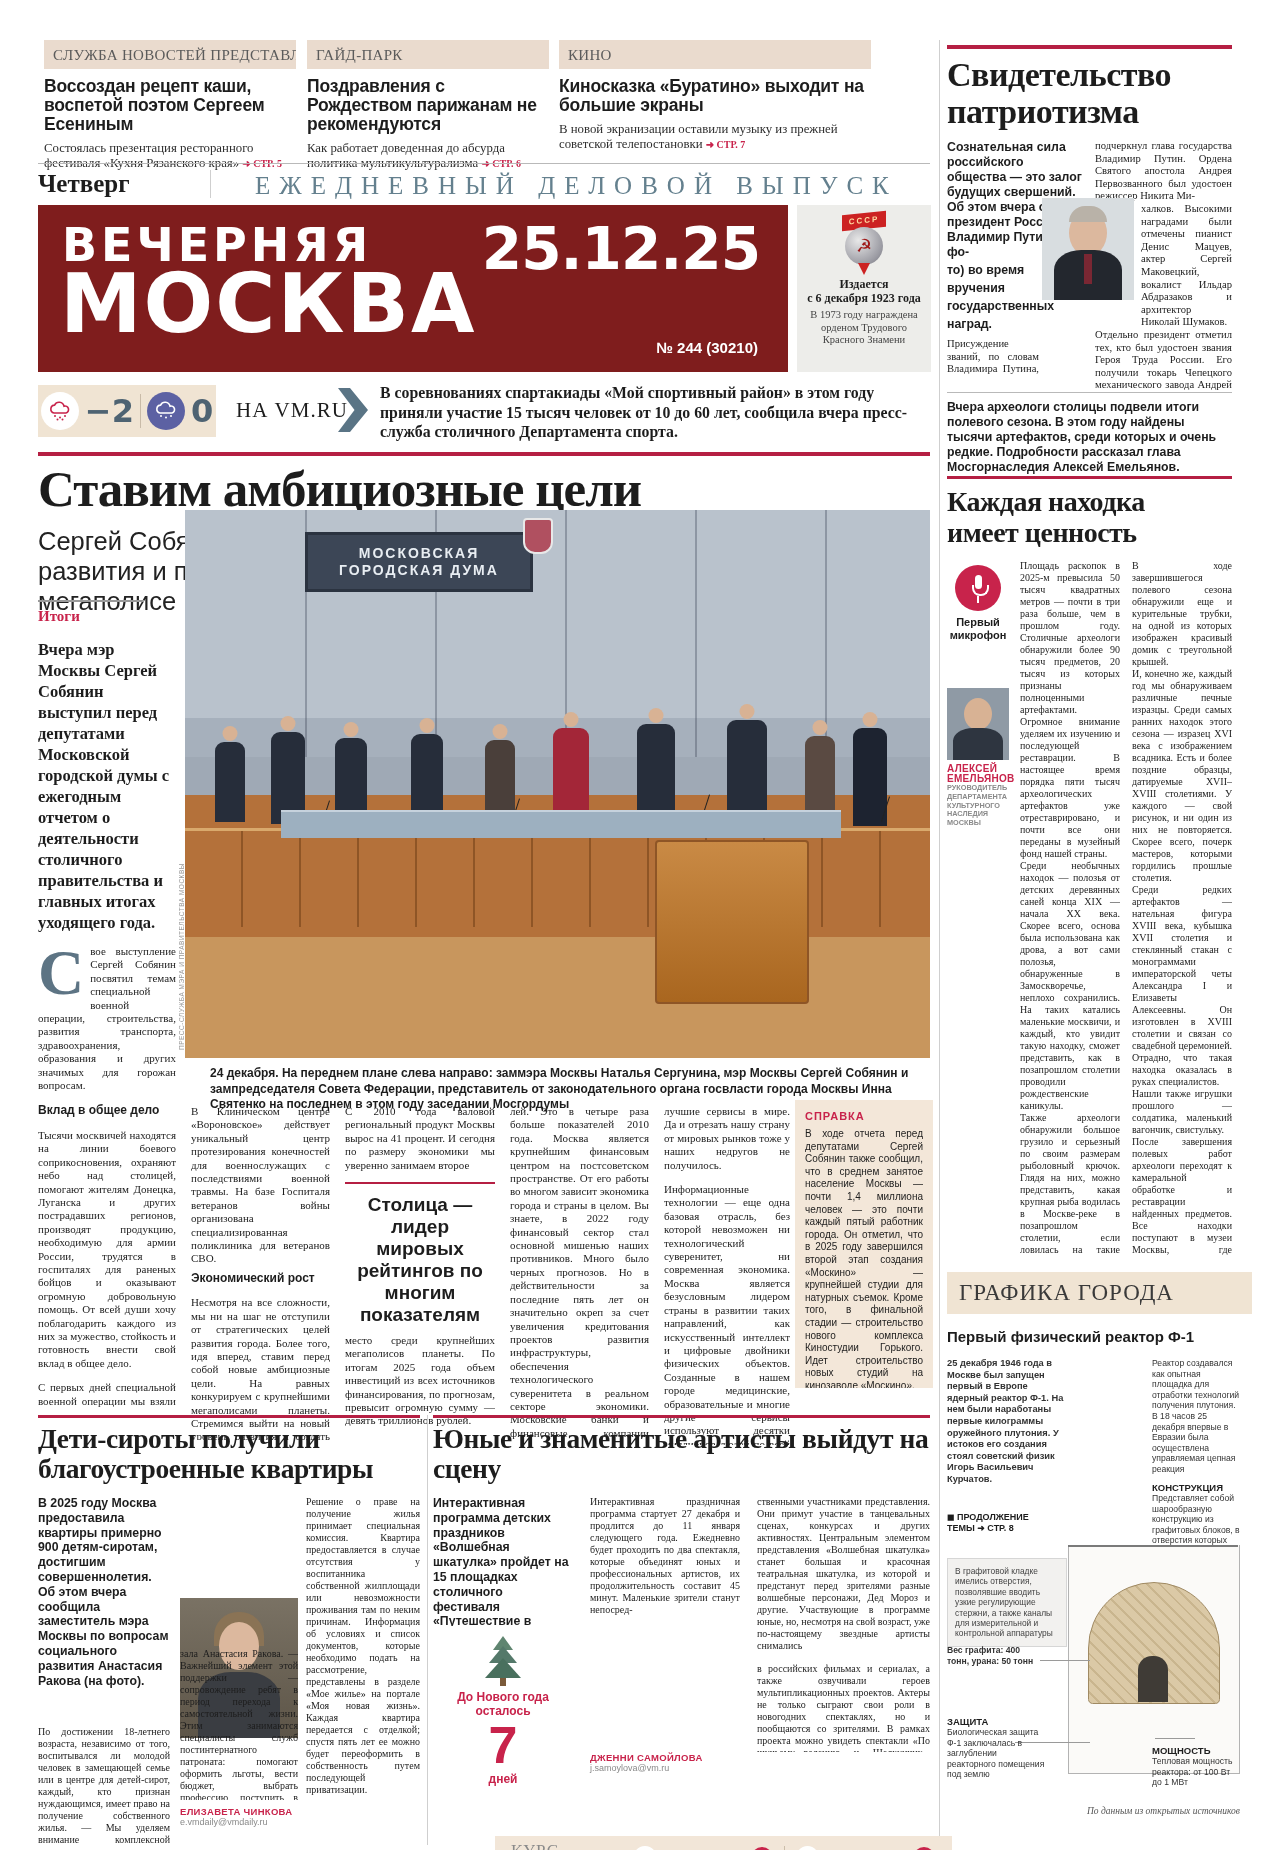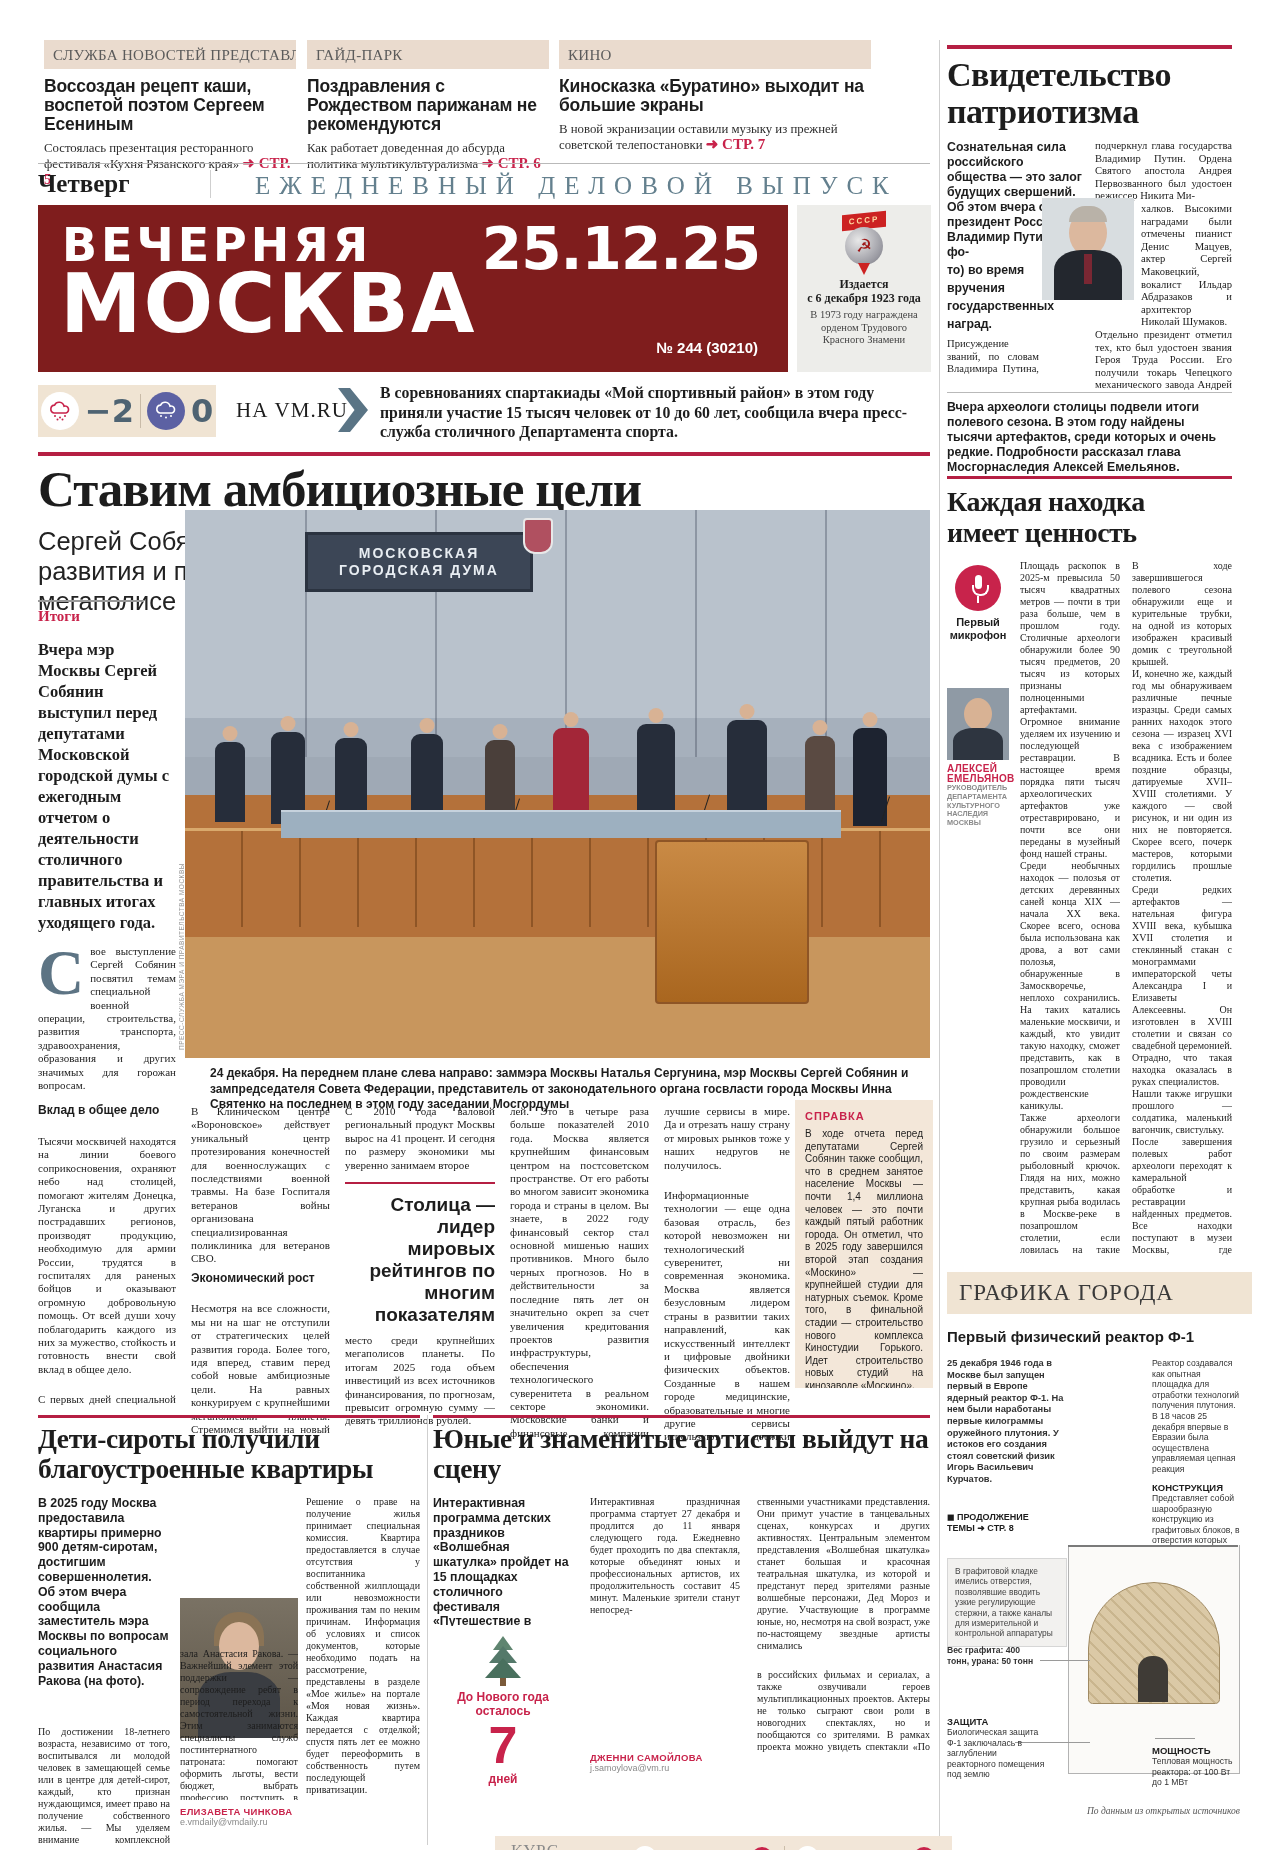--- a/index.html
+++ b/index.html
@@ -8,46 +8,46 @@
   .abs{position:absolute}
   .serif{font-family:"Liberation Serif",serif}
   .rule-red{background:#b51f43}
   .rule-grey{background:#b9b9b9}
   .vrule{background:#cfcfcf;width:1px}
   
   .tag{background:#eadbce;color:#5b5b5b;font-family:"Liberation Serif",serif;
        font-size:15px;padding:7px 9px 5px;white-space:nowrap;overflow:hidden;letter-spacing:.3px}
   .t-head{font-weight:bold;font-size:17.5px;line-height:19px;letter-spacing:-.2px;margin-top:8px}
   .t-sub{font-family:"Liberation Serif",serif;font-size:12.8px;line-height:15px;color:#2e2e2e;margin-top:7px}
-  .pref{color:#c8234b;font-weight:bold;font-size:15px}
+  .pref{color:#c8234b;font-weight:bold;font-size:10px}
   
   .masthead{background:#7f1d1d;color:#fff}
   .logo1{font-family:"DejaVu Sans",sans-serif;font-weight:800;font-size:46px;letter-spacing:4px;line-height:44px}
   .logo2{font-family:"DejaVu Sans",sans-serif;font-weight:800;font-size:82px;letter-spacing:2px;line-height:74px}
   .mdate{font-family:"DejaVu Sans",sans-serif;font-weight:800;font-size:58px;letter-spacing:-1px}
   .missue{font-size:15px;font-weight:bold}
   .embox{background:#ededea;text-align:center}
   
   .wbox{background:#f0e4d3;display:flex;align-items:center;justify-content:center;gap:6px}
   .wnum{font-family:"DejaVu Sans",sans-serif;font-weight:800;font-size:32px;color:#4e6372}
   .wc{width:38px;height:38px;border-radius:50%;display:flex;align-items:center;justify-content:center;flex:0 0 auto}
   .chev{width:30px;height:44px;background:#5a7485;clip-path:polygon(0 0,40% 0,100% 50%,40% 100%,0 100%,55% 50%)}
   
   .coltext{font-family:"Liberation Serif",serif;font-size:11px;line-height:13.4px;text-align:justify;overflow:hidden}
   .coltext p{margin:0}
-  .coltext p + p{margin-top:17px}
+  .coltext p + p{margin-top:11px}
   .subhead{font-family:"Liberation Sans",sans-serif;font-weight:bold;font-size:12px;margin:6px 0 2px !important;text-align:left}
   .small{font-size:10px;line-height:12px}
   .sig-name{color:#c8234b;font-weight:bold;font-size:9.5px;font-family:"Liberation Sans",sans-serif;letter-spacing:.3px}
   .sig-mail{color:#8a8a8a;font-size:9px;font-family:"Liberation Sans",sans-serif}
   .lede-sans{font-weight:bold;font-size:12.3px;line-height:14.8px;overflow:hidden}
   .dropcap{float:left;font-family:"Liberation Serif",serif;font-weight:bold;font-size:64px;line-height:52px;
            color:#5d7484;margin:2px 6px 0 0}
   .pullq{border-top:2px solid #b51f43;padding-top:10px;margin:10px 0 8px;
-         font-family:"Liberation Sans",sans-serif;font-weight:bold;font-size:19px;line-height:22px;text-align:right}
+         font-family:"Liberation Sans",sans-serif;font-weight:bold;font-size:19px;line-height:22px;text-align:center}
   .photo-credit{color:#9a9a9a;font-size:6.5px;letter-spacing:.5px;transform:rotate(-90deg);transform-origin:left top;white-space:nowrap}
   .caption{font-weight:bold;font-size:12px;line-height:15.5px;color:#1d1d1d}
   
   .duma{background:linear-gradient(#b9c2cc 0 38%,#a6b0bc 38% 45%,#9fa9b5 45% 52%,#b4713a 52% 78%,#c8965d 78% 100%);overflow:hidden}
   .duma .seam{position:absolute;top:0;height:45%;width:2px;background:rgba(60,70,85,.35)}
   .sign{position:absolute;background:#3c4656;color:#e8edf2;font-weight:bold;text-align:center;
         font-size:14px;line-height:17px;letter-spacing:2px;padding:10px 6px;border:3px solid #2b3340}
   .person{position:absolute;background:#262d3a;border-radius:9px 9px 0 0}
   .person::before{content:"";position:absolute;top:-16px;left:50%;transform:translateX(-50%);
         width:15px;height:15px;border-radius:50%;background:#d8b294}

